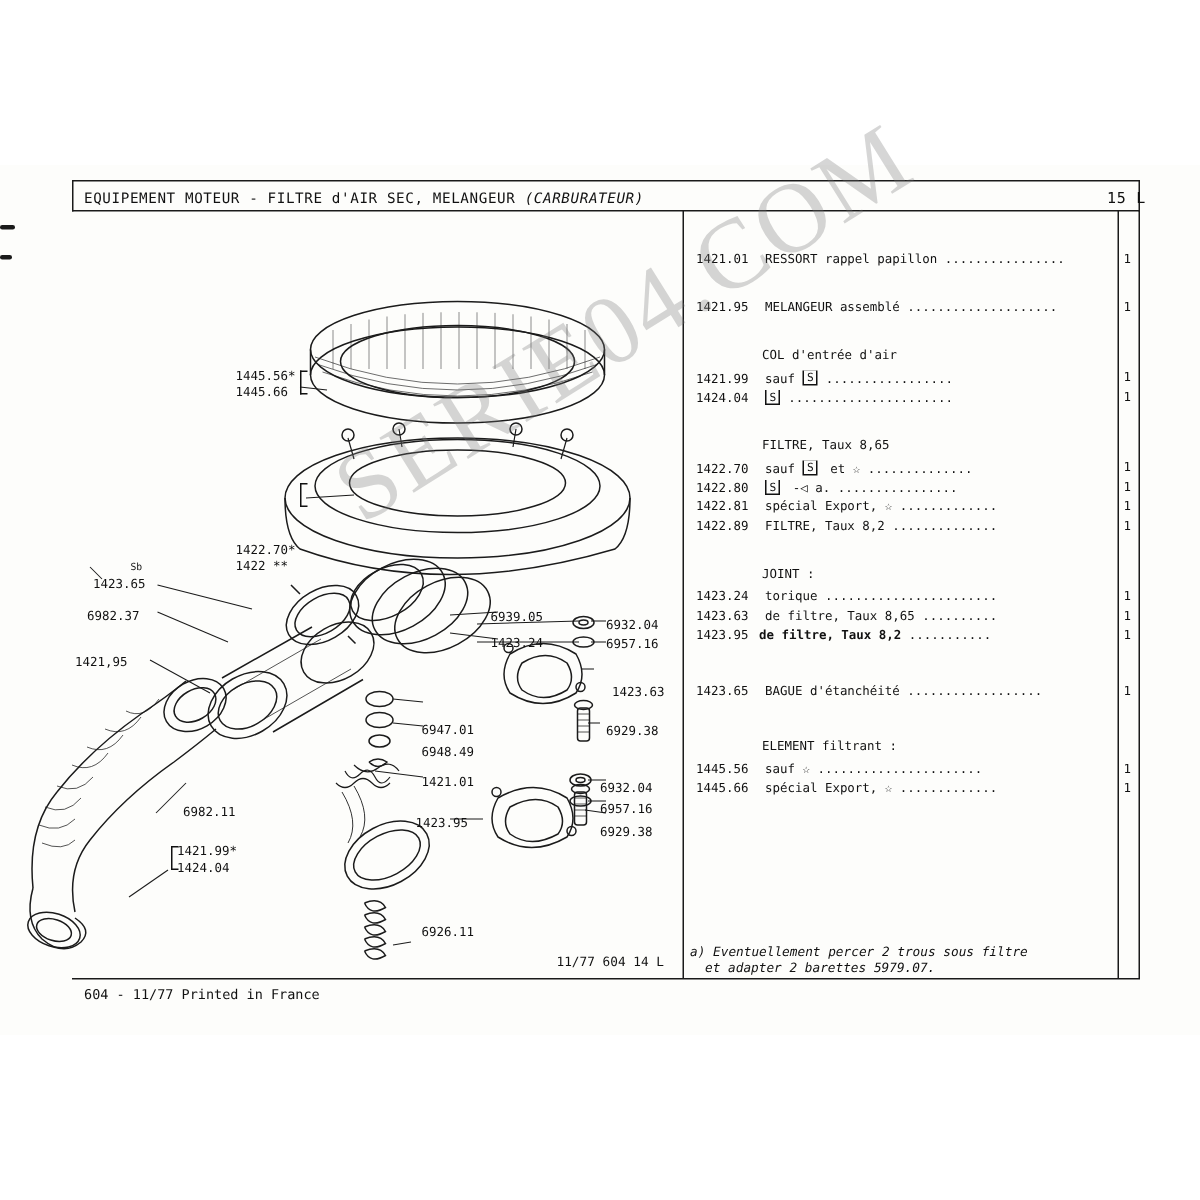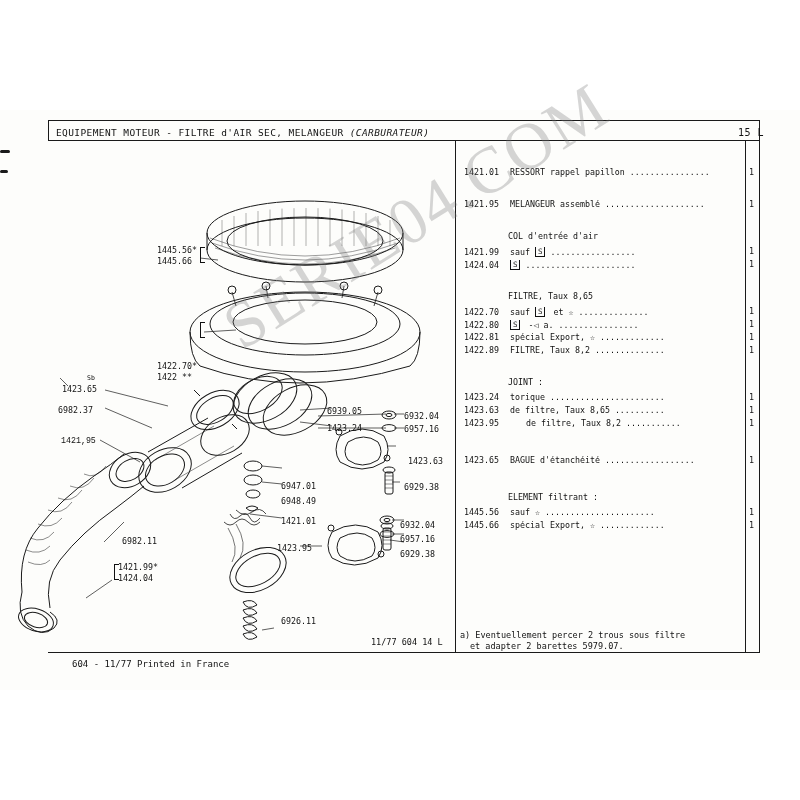--- a/index.html
+++ b/index.html
@@ -50,35 +50,35 @@
     font-size: 10px;
     color: #111;
     letter-spacing: 0.5px;
   }
   .footer-left {
     position: absolute;
     left: 56px;
     top: 659px;
     font-size: 9px;
     color: #111;
-    margin-left: 16px;
   }
   .footer-mid {
     position: absolute;
     left: 371px;
     top: 637px;
     font-size: 8.5px;
     color: #111;
   }
   .note {
     position: absolute;
     left: 460px;
     top: 630px;
     width: 270px;
     font-size: 8.5px;
+    font-style: italic;
     color: #111;
     line-height: 1.35;
   }
   
   .plist {
     position: absolute;
     left: 464px;
     top: 168px;
     width: 290px;
     font-size: 8.3px;
@@ -349,21 +349,21 @@
 
   <div class="dlabel" style="left:157px; top:320px; line-height:11px;margin-top:41px;">
     <div>1422.70*</div>
     <div>1422 **</div>
   </div>
   <div class="bracket" style="left:200px; top:322px; height:14px;"></div>
 
   <div class="dlabel" style="left:62px; top:374px; font-size:6.5px;padding-left:25px;">Sb</div>
   <div class="dlabel" style="left:62px; top:384px;">1423.65</div>
   <div class="dlabel" style="left:58px; top:405px;">6982.37</div>
-  <div class="dlabel" style="left:61px; top:436px;font-family:Liberation Mono, monospace;">1421,95</div>
+  <div class="dlabel" style="left:50px; top:436px;">1421,95</div>
   <div class="dlabel" style="left:327px; top:406px;">6939.05</div>
   <div class="dlabel" style="left:404px; top:411px;">6932.04</div>
   <div class="dlabel" style="left:327px; top:423px;">1423.24</div>
   <div class="dlabel" style="left:404px; top:424px;">6957.16</div>
   <div class="dlabel" style="left:408px; top:456px;">1423.63</div>
   <div class="dlabel" style="left:404px; top:482px;">6929.38</div>
   <div class="dlabel" style="left:281px; top:481px;">6947.01</div>
   <div class="dlabel" style="left:281px; top:496px;">6948.49</div>
   <div class="dlabel" style="left:281px; top:516px;">1421.01</div>
   <div class="dlabel" style="left:400px; top:520px;">6932.04</div>
@@ -448,21 +448,21 @@
       <span class="qty">1</span>
     </div>
     <div class="prow">
       <span class="ref">1423.63</span>
       <span style="margin-left:6px;">de filtre, Taux 8,65</span>
       <span class="dots">..........</span>
       <span class="qty">1</span>
     </div>
     <div class="prow">
       <span class="ref">1423.95</span>
-      <span style="margin-left:22px;">de filtre, Taux 8,2</span>
+      <span style="margin-left:2px;font-weight:bold;">de filtre, Taux 8,2</span>
       <span class="dots">...........</span>
       <span class="qty">1</span>
     </div>
     <div class="prow gap2"></div>
 
     <div class="prow">
       <span class="ref">1423.65</span>
       <span style="margin-left:6px;">BAGUE d'étanchéité</span>
       <span class="dots">..................</span>
       <span class="qty">1</span>

